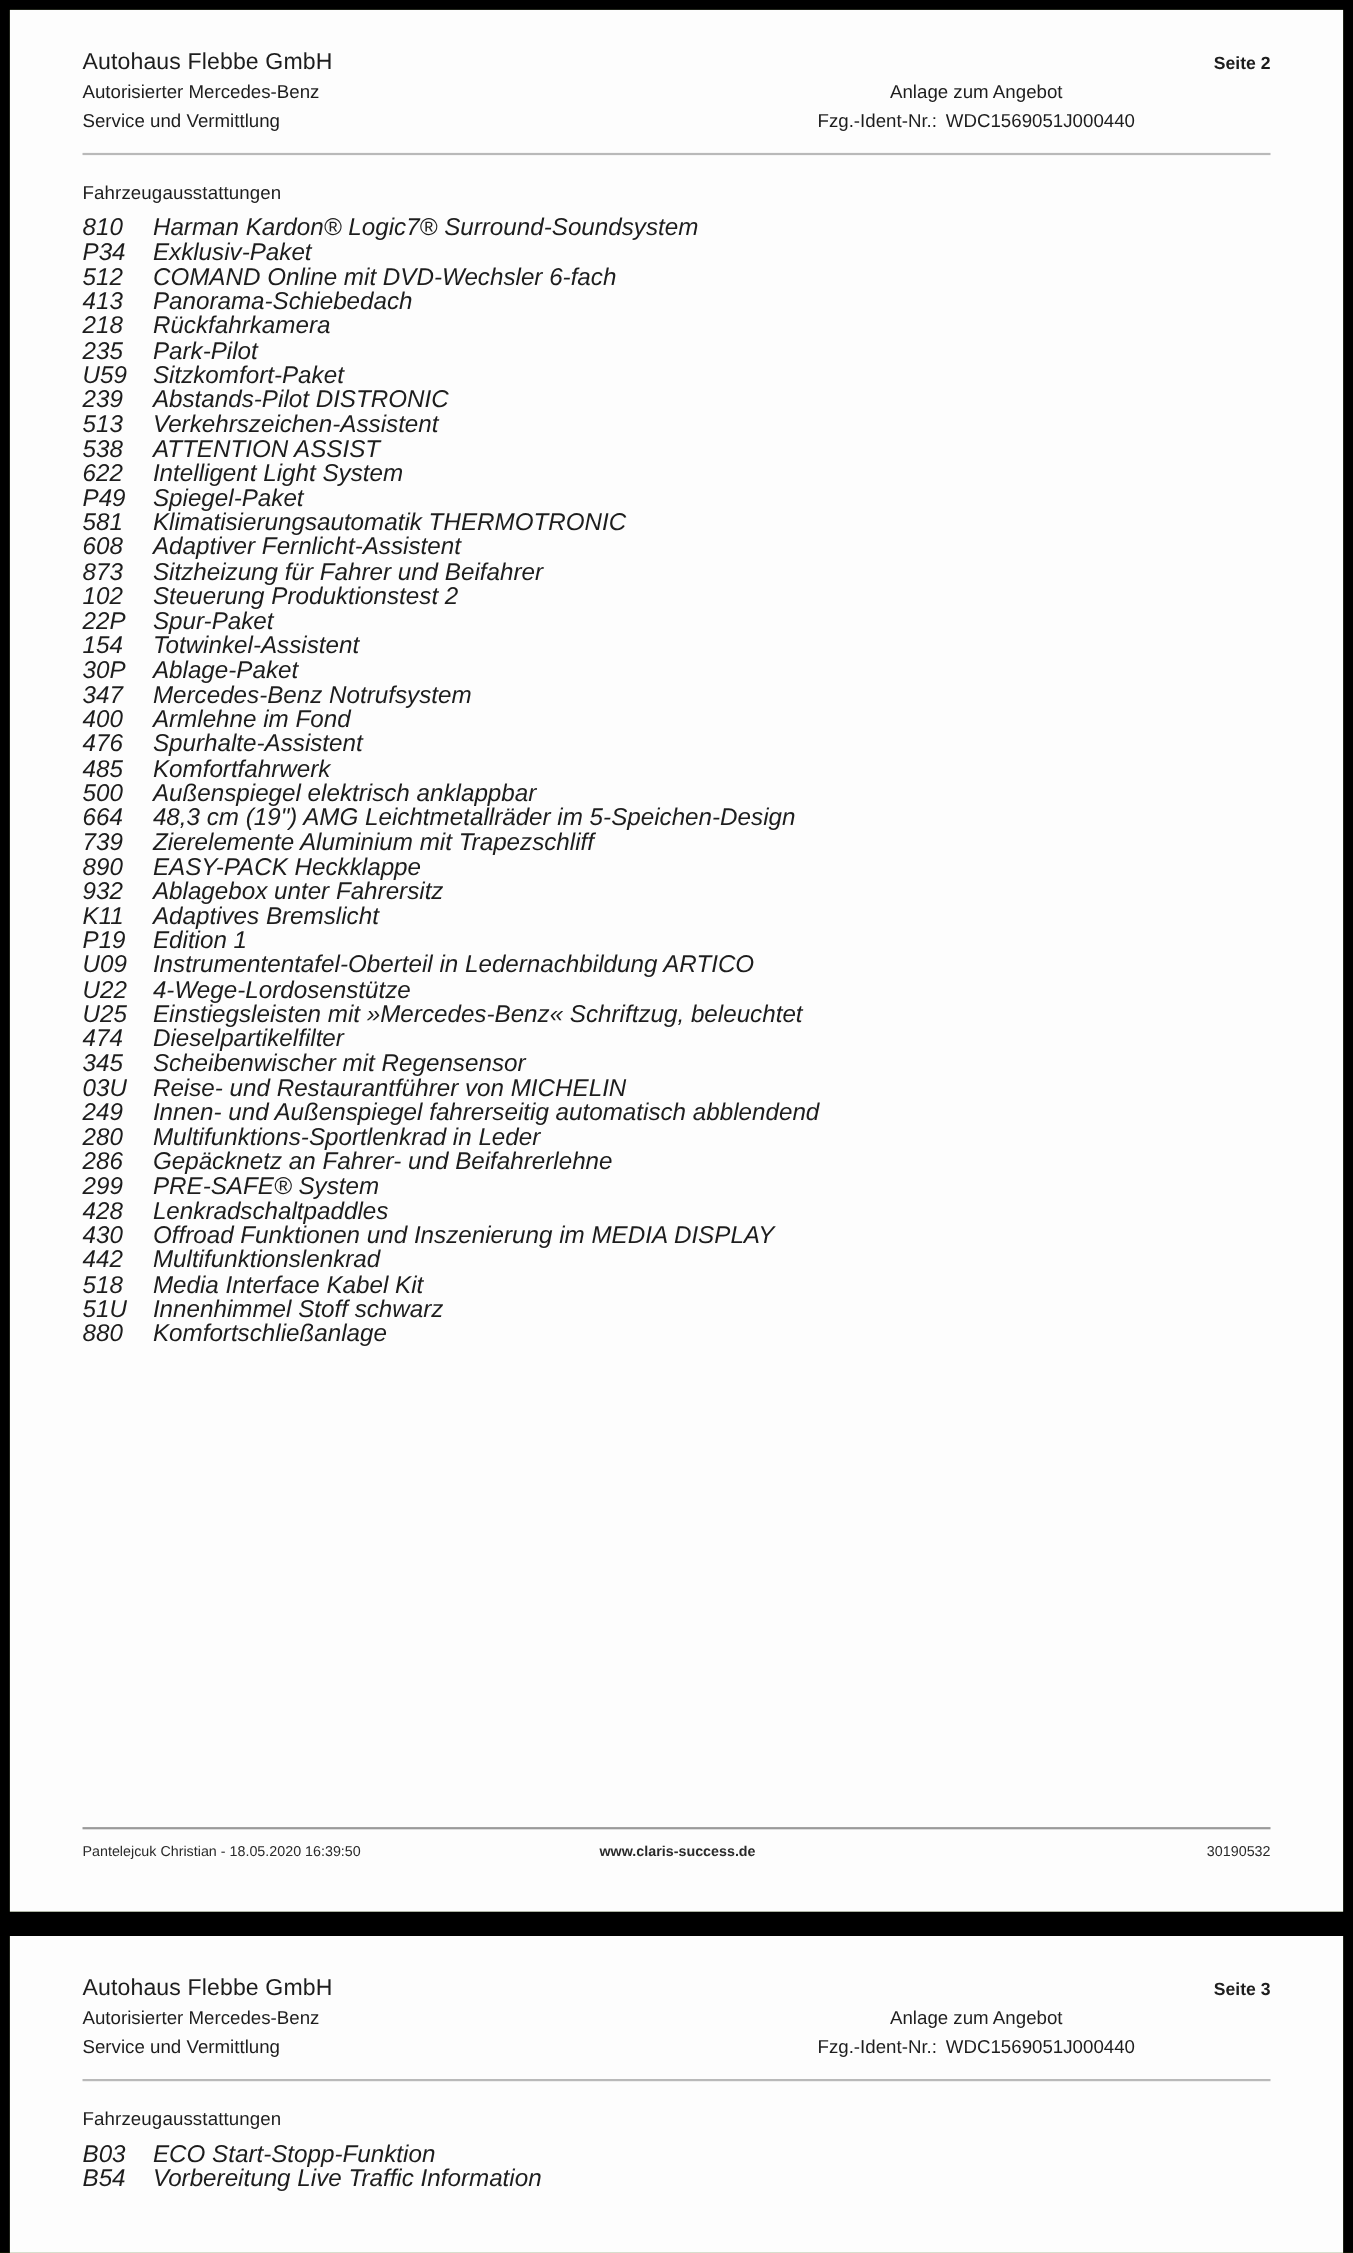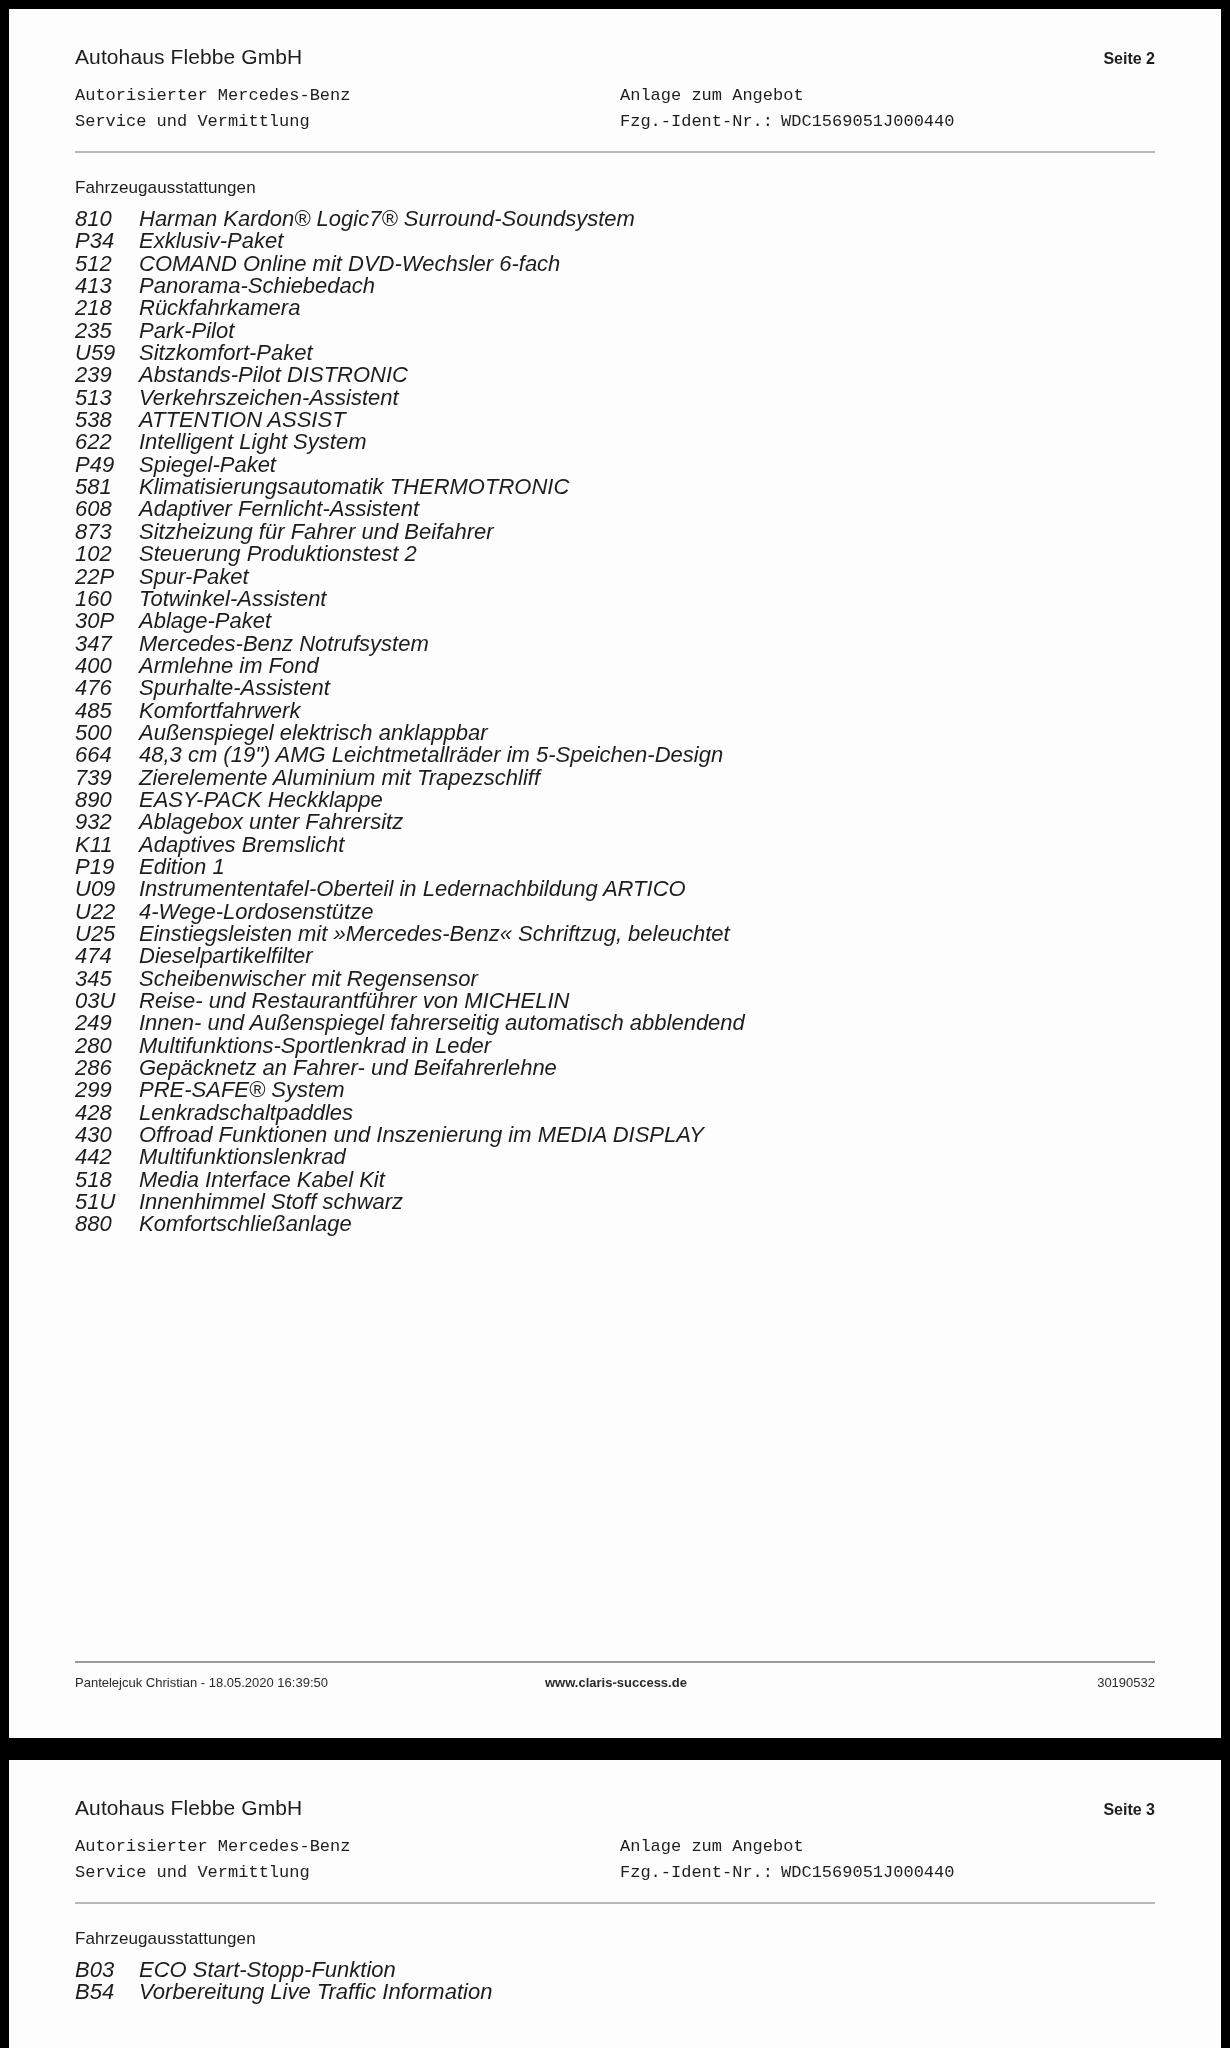--- a/index.html
+++ b/index.html
@@ -77,29 +77,29 @@
     letter-spacing: 0.1px;
     white-space: nowrap;
   }
   .seite {
     font-size: 16px;
     font-weight: bold;
     white-space: nowrap;
   }
   .hdr-row-2 {
     display: flex;
-    margin-top: 14px;
-    font-family: Liberation Mono, monospace;
+    margin-top: 2px;
   }
   .hdr-left-block {
     width: 545px;
     flex: none;
   }
   .hdr-right-block {
     flex: 1;
+    text-align: center;
   }
   .hdr-line {
     font-size: 17px;
     line-height: 26px;
     white-space: nowrap;
   }
   .vin-label { margin-right: 8px; }
   .rule {
     height: 0;
     border-top: 2px solid #b9b9b9;
@@ -253,21 +253,21 @@
         </li>
         <li class="equip-row">
           <span class="equip-code">102</span>
           <span class="equip-desc">Steuerung Produktionstest 2</span>
         </li>
         <li class="equip-row">
           <span class="equip-code">22P</span>
           <span class="equip-desc">Spur-Paket</span>
         </li>
         <li class="equip-row">
-          <span class="equip-code">160</span>
+          <span class="equip-code">154</span>
           <span class="equip-desc">Totwinkel-Assistent</span>
         </li>
         <li class="equip-row">
           <span class="equip-code">30P</span>
           <span class="equip-desc">Ablage-Paket</span>
         </li>
         <li class="equip-row">
           <span class="equip-code">347</span>
           <span class="equip-desc">Mercedes-Benz Notrufsystem</span>
         </li>

